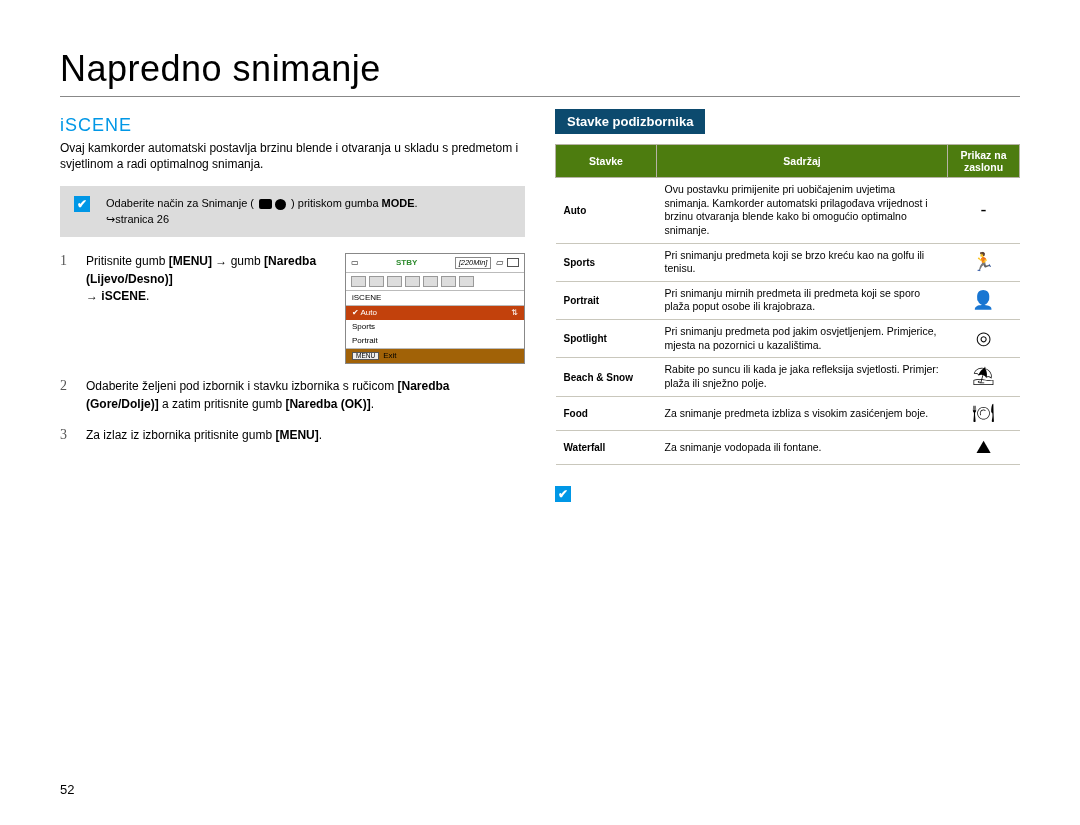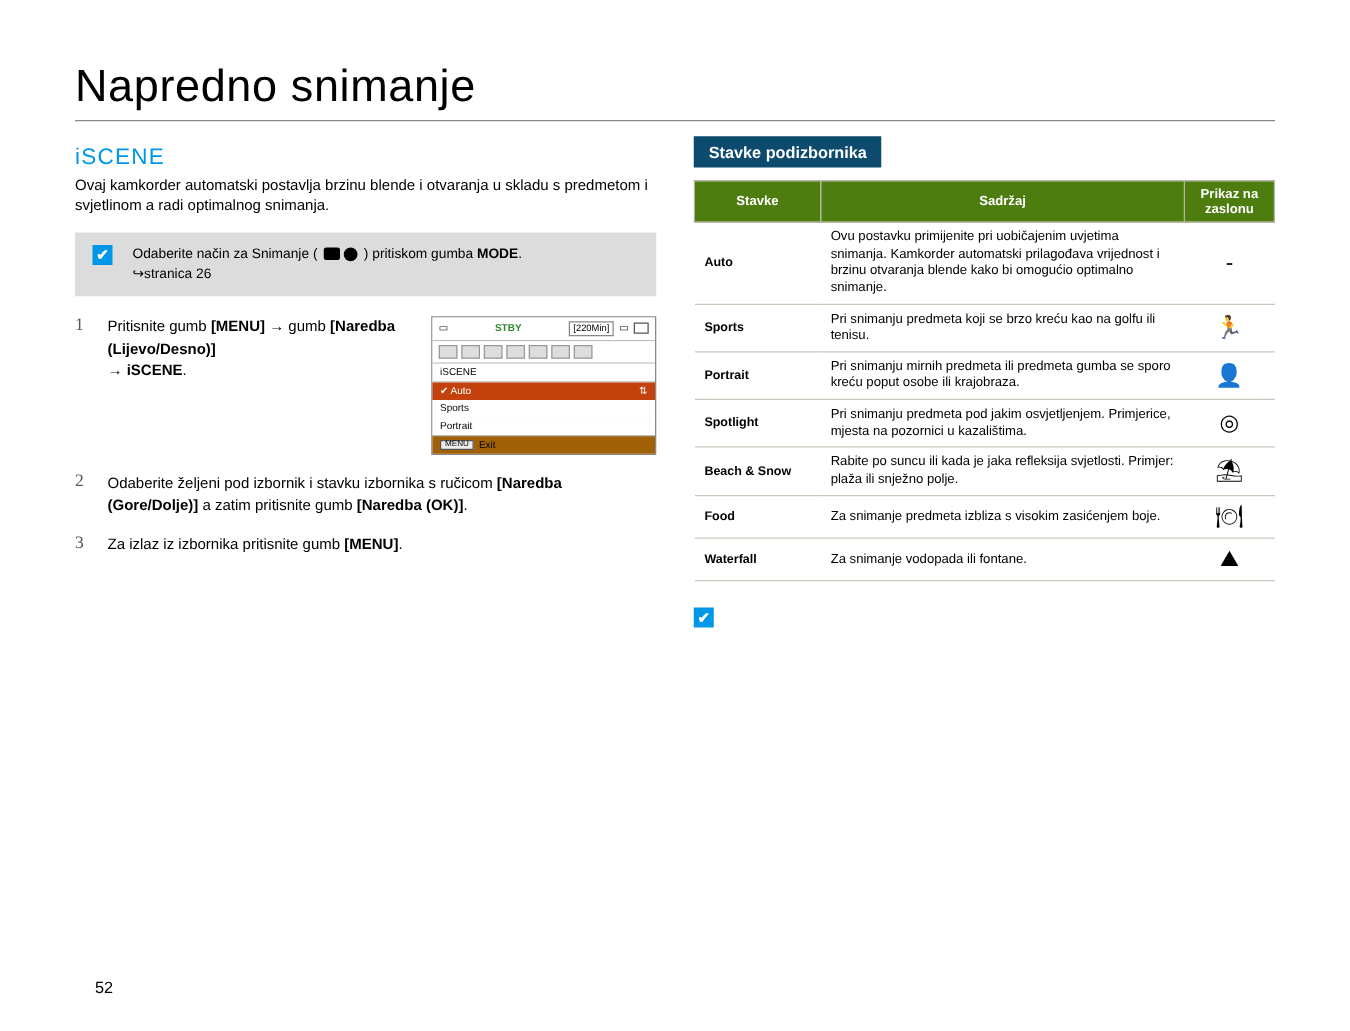--- a/index.html
+++ b/index.html
@@ -113,21 +113,21 @@
   }
   .screen .topbar {
     display: flex;
     justify-content: space-between;
     align-items: center;
     padding: 3px 5px;
     border-bottom: 1px solid #bbb;
     background: #fff;
   }
   .screen .stby { color: #2e8b2e; font-weight: bold; font-size: 8px;}
-  .screen .right-top { display:flex; gap:4px; align-items:center;}
+  .screen .right-top { display:flex; gap:4px; align-items:center;font-style:italic;}
   .screen .dur { font-size:7.5px; padding:1px 3px; border:1px solid #888;}
   .screen .batt { width:10px; height:7px; border:1px solid #555; display:inline-block; position:relative;}
   .screen .iconbar {
     display:flex; gap:3px; padding:3px 5px; border-bottom:1px solid #bbb; background:#fff;
   }
   .screen .ib { width:13px; height:9px; background:#ddd; border:1px solid #999;}
   .screen .label-row { background:#fff; padding:3px 6px; font-size:8px; border-bottom:1px solid #bbb;}
   .screen .item-sel { background:#c2410c; color:#fff; padding:3px 6px; display:flex; justify-content:space-between;}
   .screen .item { background:#fff; padding:3px 6px;}
   .screen .exit { border-top:1px solid #bbb; padding:3px 6px; background:#a16207; display:flex; align-items:center; gap:4px;}
@@ -170,21 +170,21 @@
     position: relative;
     font-size: 11px;
     line-height: 1.4;
   }
   .footer-note .note-icon {
     left: 0;
     top: -1px;
   }
   .page-num {
     position: absolute;
-    left: 76px;
+    left: 60px;
     bottom: 28px;
     font-size: 13px;
   }
 </style>
 </head>
 <body>
 
 <div class="page">
   <h1 class="main-title">Napredno snimanje</h1>
   <hr class="hr">
@@ -285,21 +285,21 @@
             <td>Ovu postavku primijenite pri uobičajenim uvjetima snimanja. Kamkorder automatski prilagođava vrijednost i brzinu otvaranja blende kako bi omogućio optimalno snimanje.</td>
             <td class="col-icon">-</td>
           </tr>
           <tr>
             <td class="col-item">Sports</td>
             <td>Pri snimanju predmeta koji se brzo kreću kao na golfu ili tenisu.</td>
             <td class="col-icon">🏃</td>
           </tr>
           <tr>
             <td class="col-item">Portrait</td>
-            <td>Pri snimanju mirnih predmeta ili predmeta gumba se sporo kreću poput osobe ili krajobraza.</td>
+            <td>Pri snimanju mirnih predmeta ili predmeta koji se sporo plaža poput osobe ili krajobraza.</td>
             <td class="col-icon">👤</td>
           </tr>
           <tr>
             <td class="col-item">Spotlight</td>
             <td>Pri snimanju predmeta pod jakim osvjetljenjem. Primjerice, mjesta na pozornici u kazalištima.</td>
             <td class="col-icon">◎</td>
           </tr>
           <tr>
             <td class="col-item">Beach &amp; Snow</td>
             <td>Rabite po suncu ili kada je jaka refleksija svjetlosti. Primjer: plaža ili snježno polje.</td>

